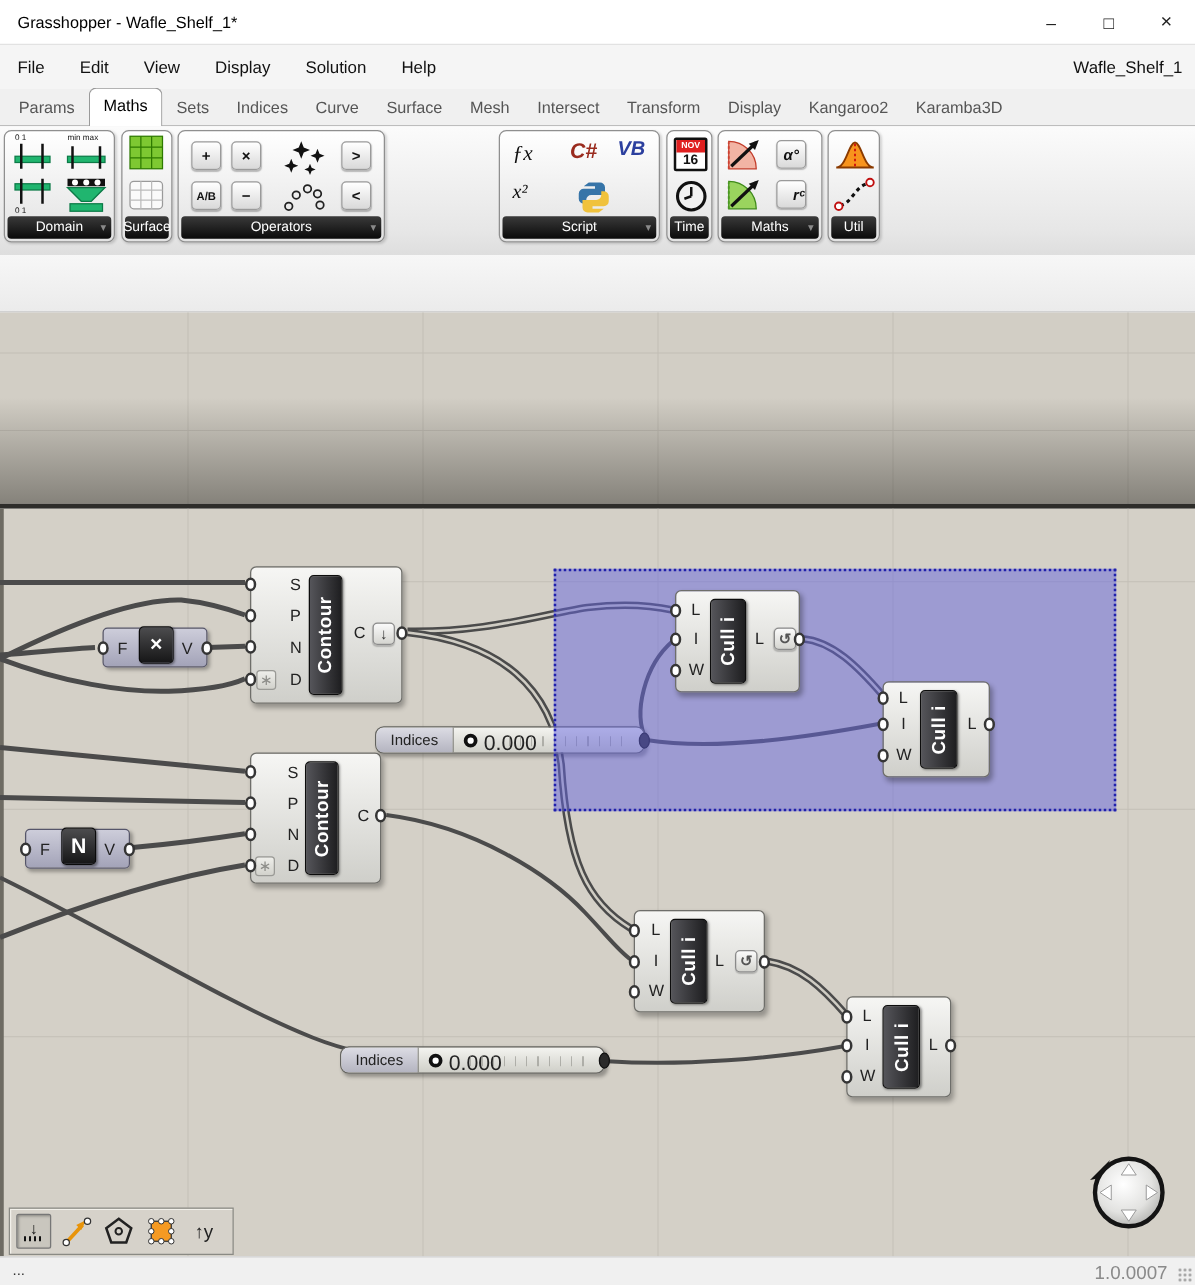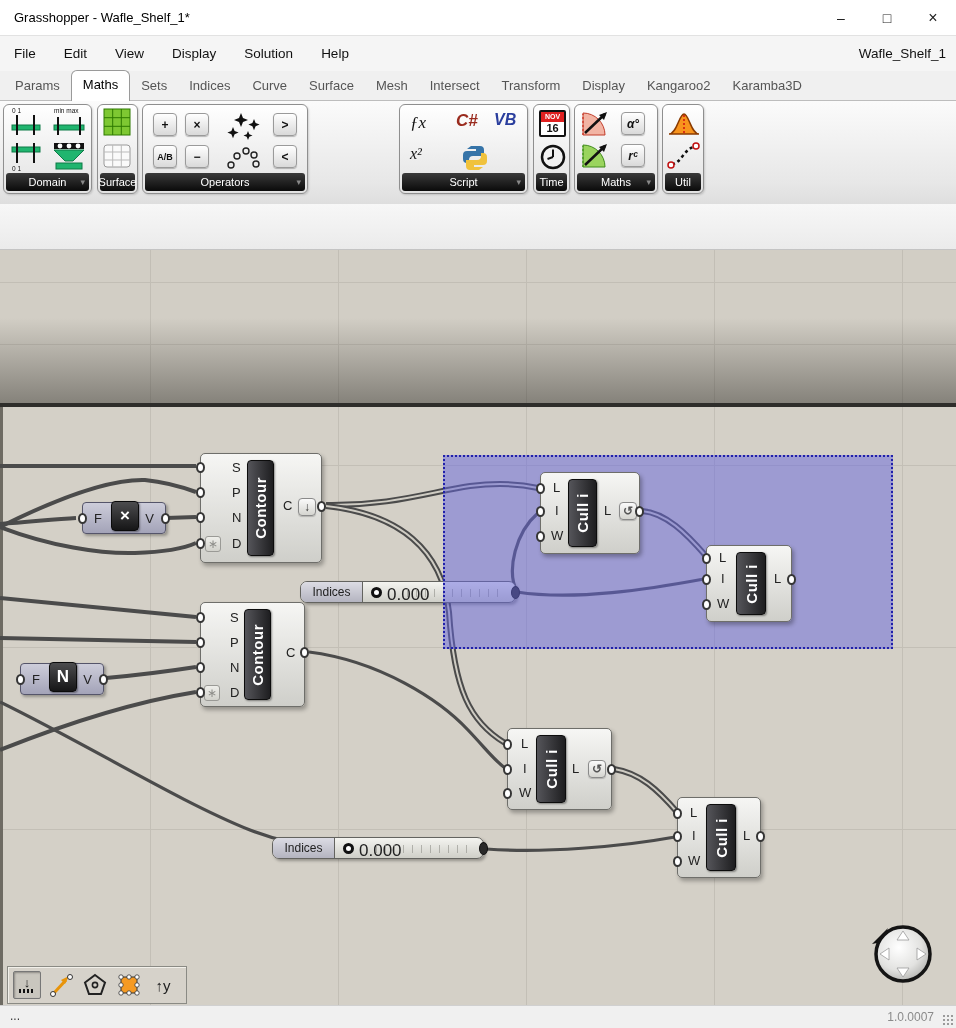--- a/index.html
+++ b/index.html
@@ -80,21 +80,21 @@
 
   
   #bottom-toolbar { left:7px; top:966px; width:180px; height:38px; background:#d6d2ca; border:1px solid #8a8a84; box-shadow:inset 1px 1px 0 #f2f0ea; z-index:6; display:flex; align-items:center; gap:6px; padding-left:5px; }
   .btb-ico { width:28px; height:28px; display:flex; align-items:center; justify-content:center; }
   #btb-download { border:1px solid #777; background:#c9c6be; box-shadow:inset 1px 1px 2px rgba(0,0,0,0.3); border-radius:2px; font-weight:bold; color:#111; flex-direction:column; font-size:13px; line-height:11px; }
   #btb-axis { font-size:15px; color:#222; }
 
   
   #statusbar { left:0; top:1005px; width:956px; height:23px; background:#f0f0f0; border-top:1px solid #d0d0d0; z-index:7; }
   #status-left { position:absolute; left:10px; top:3px; font-size:12px; color:#333; }
-  #status-right { position:absolute; right:22px; top:4px; font-size:12px; color:#8a8a8a; }
+  #status-right { position:absolute; right:22px; top:4px; font-size:15px; color:#8a8a8a; }
   #grip { position:absolute; right:2px; bottom:2px; width:12px; height:12px;
      background-image:radial-gradient(#9a9a9a 1px, transparent 1.2px); background-size:4px 4px; }
 
   #navball { left:866px; top:918px; z-index:6; }
 </style>
 </head>
 <body>
 
 <div id="app">
 
@@ -277,21 +277,21 @@
       </svg>
       <div class="rbtn" style="left:46px; top:7px; font-style:italic;">
           <span>α°</span>
         </div>
       <svg class="abs" style="left:6px; top:37px;" width="30" height="27">
         <path d="M2,25 L2,3 A22,22 0 0 1 24,25 Z" fill="#9ad45e" stroke="#3f8a1a"></path>
         <line x1="2" y1="25" x2="2" y2="4" stroke="#4a9a20" stroke-dasharray="2,2" stroke-width="1.5"></line>
         <line x1="4" y1="23" x2="24" y2="4" stroke="#111" stroke-width="2.5"></line>
           <polygon points="26,2 18,5 23,10" fill="#111"></polygon>
       </svg>
-      <div class="rbtn" style="left:46px; top:39px; font-style:italic;">
+      <div class="rbtn" style="left:46px; top:39px; font-style:italic;justify-content:flex-end;">
           <span>rᶜ</span>
         </div>
       <div class="rlabel">
           <span>Maths</span>
           <span class="caret">▾</span>
         </div>
     </div>
 
     <div class="rgroup" style="left:662px; width:42px;">
       <svg class="abs" style="left:4px; top:5px;" width="34" height="27">

